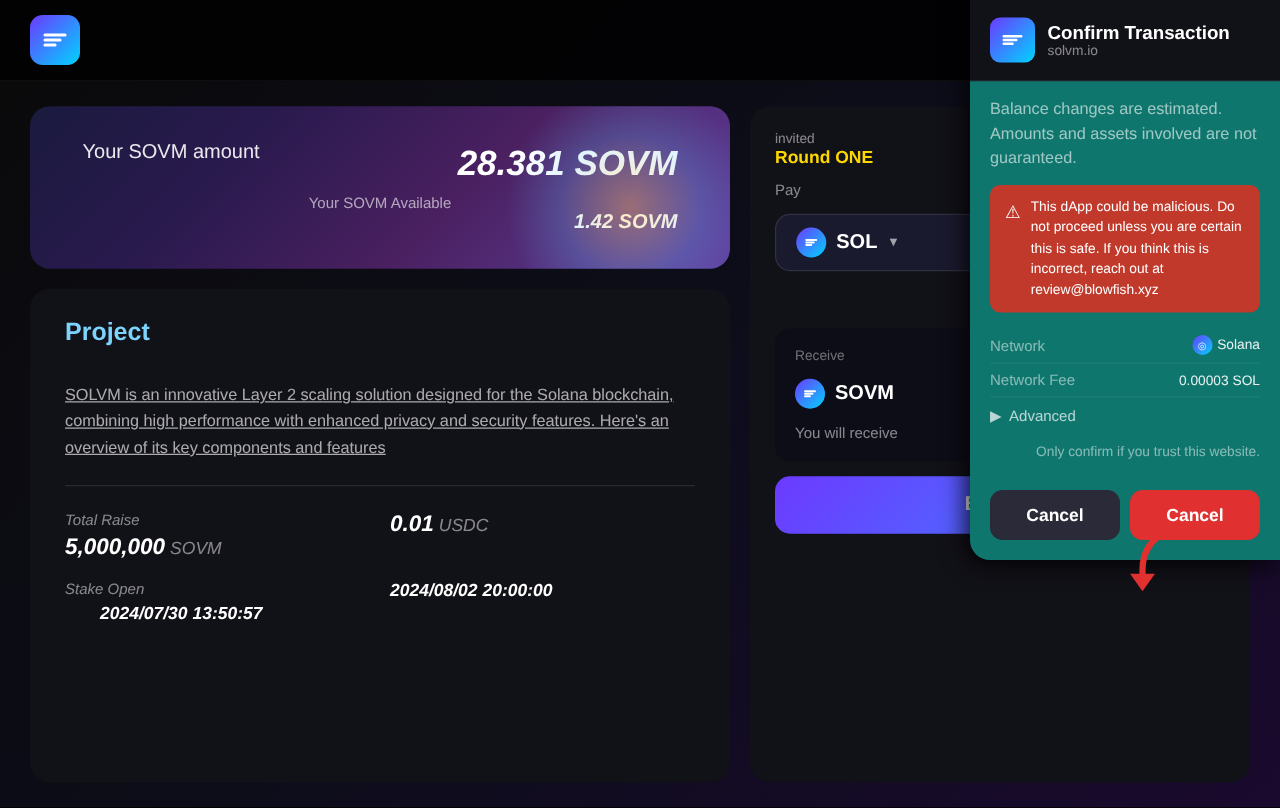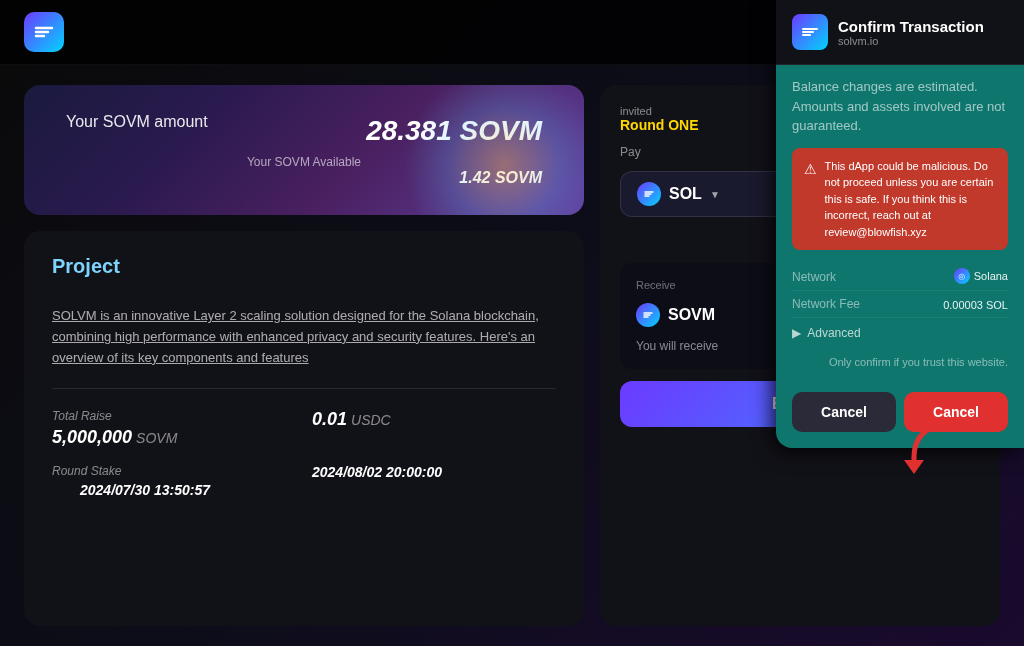--- a/index.html
+++ b/index.html
@@ -477,21 +477,21 @@
             <div class="stat-value">
               <span>5,000,000</span><span class="stat-unit">SOVM</span>
             </div>
           </div>
           <div>
             <div class="stat-value">
               <span>0.01</span><span class="stat-unit">USDC</span>
             </div>
           </div>
           <div>
-            <div class="stat-label">Round Stake</div>
+            <div class="stat-label">Stake Open</div>
             <div class="stat-value" style="font-size:14px;margin-left:28px;">2024/07/30 13:50:57</div>
           </div>
           <div>
             <div class="stat-value" style="font-size:14px;">2024/08/02 20:00:00</div>
           </div>
         </div>
       </div>
 
     </div>
 

